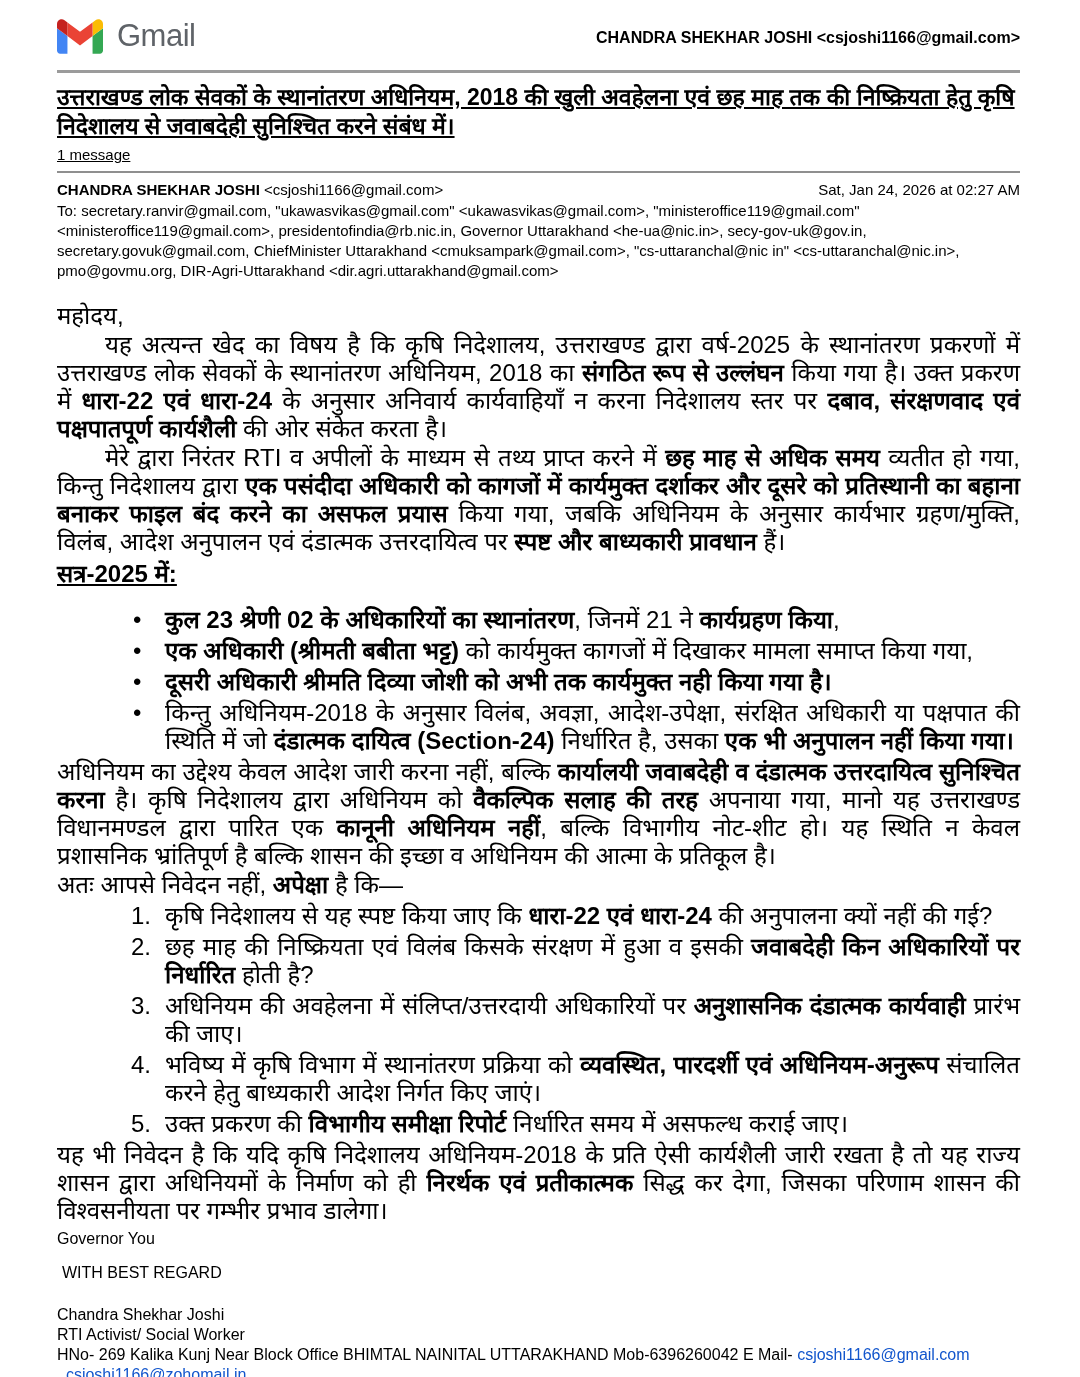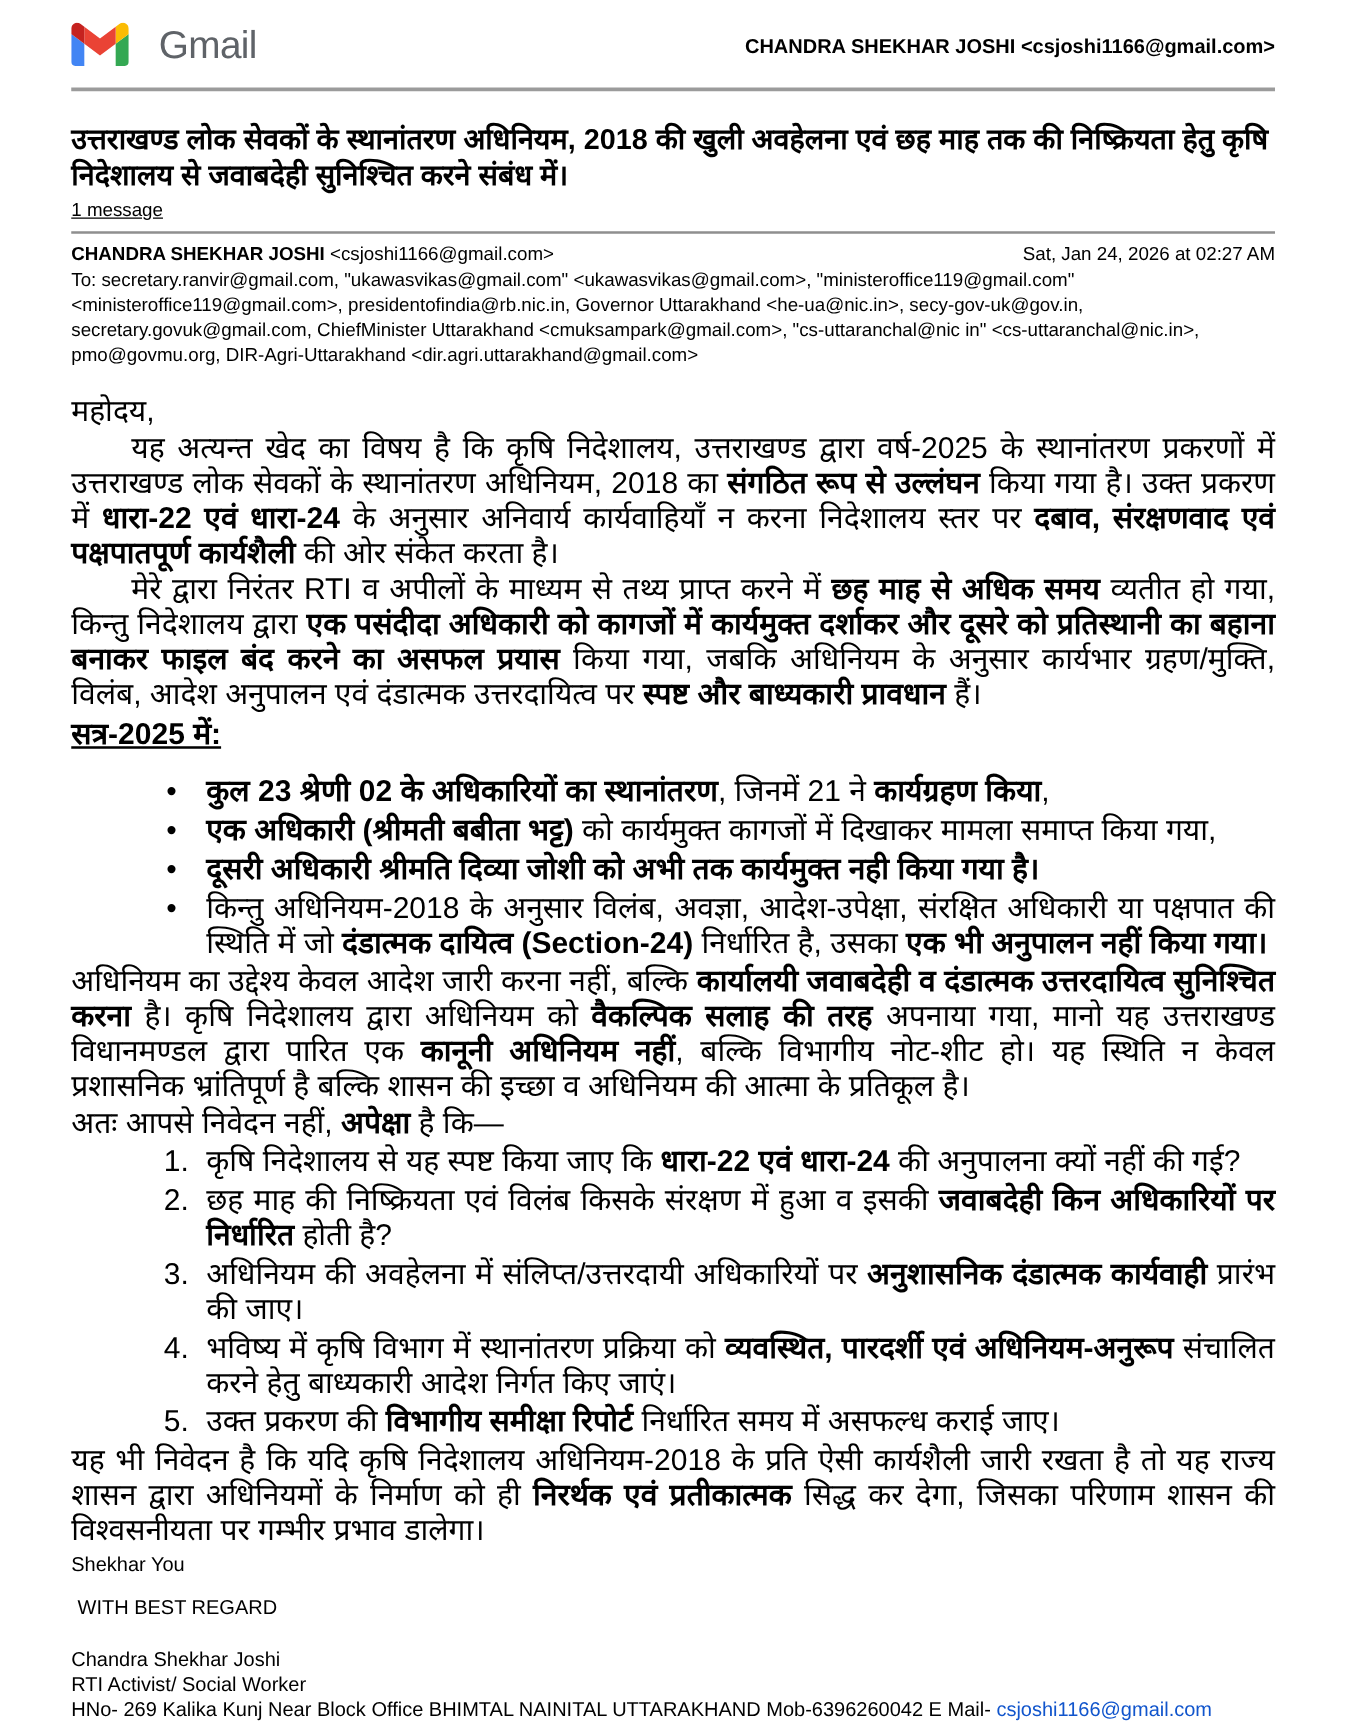--- a/index.html
+++ b/index.html
@@ -4,28 +4,28 @@
 <style>
   * { margin:0; padding:0; box-sizing:border-box; }
   html,body{ background:#ffffff; }
   body{ font-family:"Liberation Sans","DejaVu Sans",sans-serif; color:#000; }
   .page{
     width:1080px; height:1377px; margin:0 auto; background:#fff;
     padding:12px 60px 0 57px; overflow:hidden; position:relative;
   }
   
   .header{ display:flex; justify-content:space-between; align-items:center; height:48px; }
-  .logo{ display:flex; align-items:flex-start; gap:24px; }
+  .logo{ display:flex; align-items:flex-end; gap:14px; }
   .logo svg{ display:block; }
   .logo-text{ font-size:31px; color:#5f6368; letter-spacing:-0.5px; }
   .account{ font-size:16px; font-weight:bold; padding-top:4px; }
   .divider{ width:100%; }
   .top-divider{ border-top:3px solid #9b9b9b; margin-top:10px; }
   
-  .subject{ margin-top:24px; font-size:23px; font-weight:bold; line-height:29px; }
+  .subject{ margin-top:10px; font-size:23px; font-weight:bold; line-height:29px;text-decoration:underline; }
   .msg-count{ font-size:15px; margin-top:5px;text-decoration:underline; }
   .sub-divider{ border-top:2px solid #8f8f8f; margin-top:8px; }
   
   .meta{ margin-top:7px; font-size:15px; }
   .from-row{ display:flex; justify-content:space-between; line-height:20px; }
   .from-name{ font-weight:bold; }
   .date{ white-space:nowrap; }
   .to-block{ line-height:20px; margin-top:1px; }
   
   .body{ margin-top:21px; font-size:24px; line-height:28px; }
@@ -99,21 +99,21 @@
       <div class="blk p"><span>अतः आपसे निवेदन नहीं, </span><span class="b">अपेक्षा</span><span> है कि—</span></div>
       <div class="blk num"><span class="marker">1.</span><span><span>कृषि निदेशालय से यह स्पष्ट किया जाए कि </span><span class="b">धारा-22 एवं धारा-24</span><span> की अनुपालना क्यों नहीं की गई?</span></span></div>
       <div class="blk num"><span class="marker">2.</span><span><span> छह माह की निष्क्रियता एवं विलंब किसके संरक्षण में हुआ व इसकी </span><span class="b">जवाबदेही किन अधिकारियों पर निर्धारित</span><span> होती है?</span></span></div>
       <div class="blk num"><span class="marker">3.</span><span><span>अधिनियम की अवहेलना में संलिप्त/उत्तरदायी अधिकारियों पर </span><span class="b">अनुशासनिक दंडात्मक कार्यवाही</span><span> प्रारंभ की जाए।</span></span></div>
       <div class="blk num"><span class="marker">4.</span><span><span> भविष्य में कृषि विभाग में स्थानांतरण प्रक्रिया को </span><span class="b">व्यवस्थित, पारदर्शी एवं अधिनियम-अनुरूप</span><span> संचालित करने हेतु बाध्यकारी आदेश निर्गत किए जाएं।</span></span></div>
       <div class="blk num"><span class="marker">5.</span><span><span>उक्त प्रकरण की </span><span class="b">विभागीय समीक्षा रिपोर्ट</span><span> निर्धारित समय में असफल्ध कराई जाए।</span></span></div>
       <div class="blk p"><span>यह भी निवेदन है कि यदि कृषि निदेशालय अधिनियम-2018 के प्रति ऐसी कार्यशैली जारी रखता है तो यह राज्य शासन द्वारा अधिनियमों के निर्माण को ही </span><span class="b">निरर्थक एवं प्रतीकात्मक</span><span> सिद्ध कर देगा, जिसका परिणाम शासन की विश्वसनीयता पर गम्भीर प्रभाव डालेगा।</span></div>
     </div>
 
   <div class="sig">
-    <div class="sig-line thanks">Shekhar You</div>
+    <div class="sig-line thanks">Governor You</div>
     <div class="sig-line regard">WITH BEST REGARD</div>
     <div class="sig-line">Chandra Shekhar Joshi</div>
     <div class="sig-line">RTI Activist/ Social Worker</div>
     <div class="sig-line"><span>HNo- 269 Kalika Kunj  Near Block Office BHIMTAL NAINITAL UTTARAKHAND Mob-6396260042 E Mail- </span><a class="link" href="#">csjoshi1166@gmail.com</a></div>
     <div class="sig-line"><span>, </span><a class="link" href="#">csjoshi1166@zohomail.in</a></div>
     <div class="quote-bar"></div>
   </div>
 
 </div>
 

